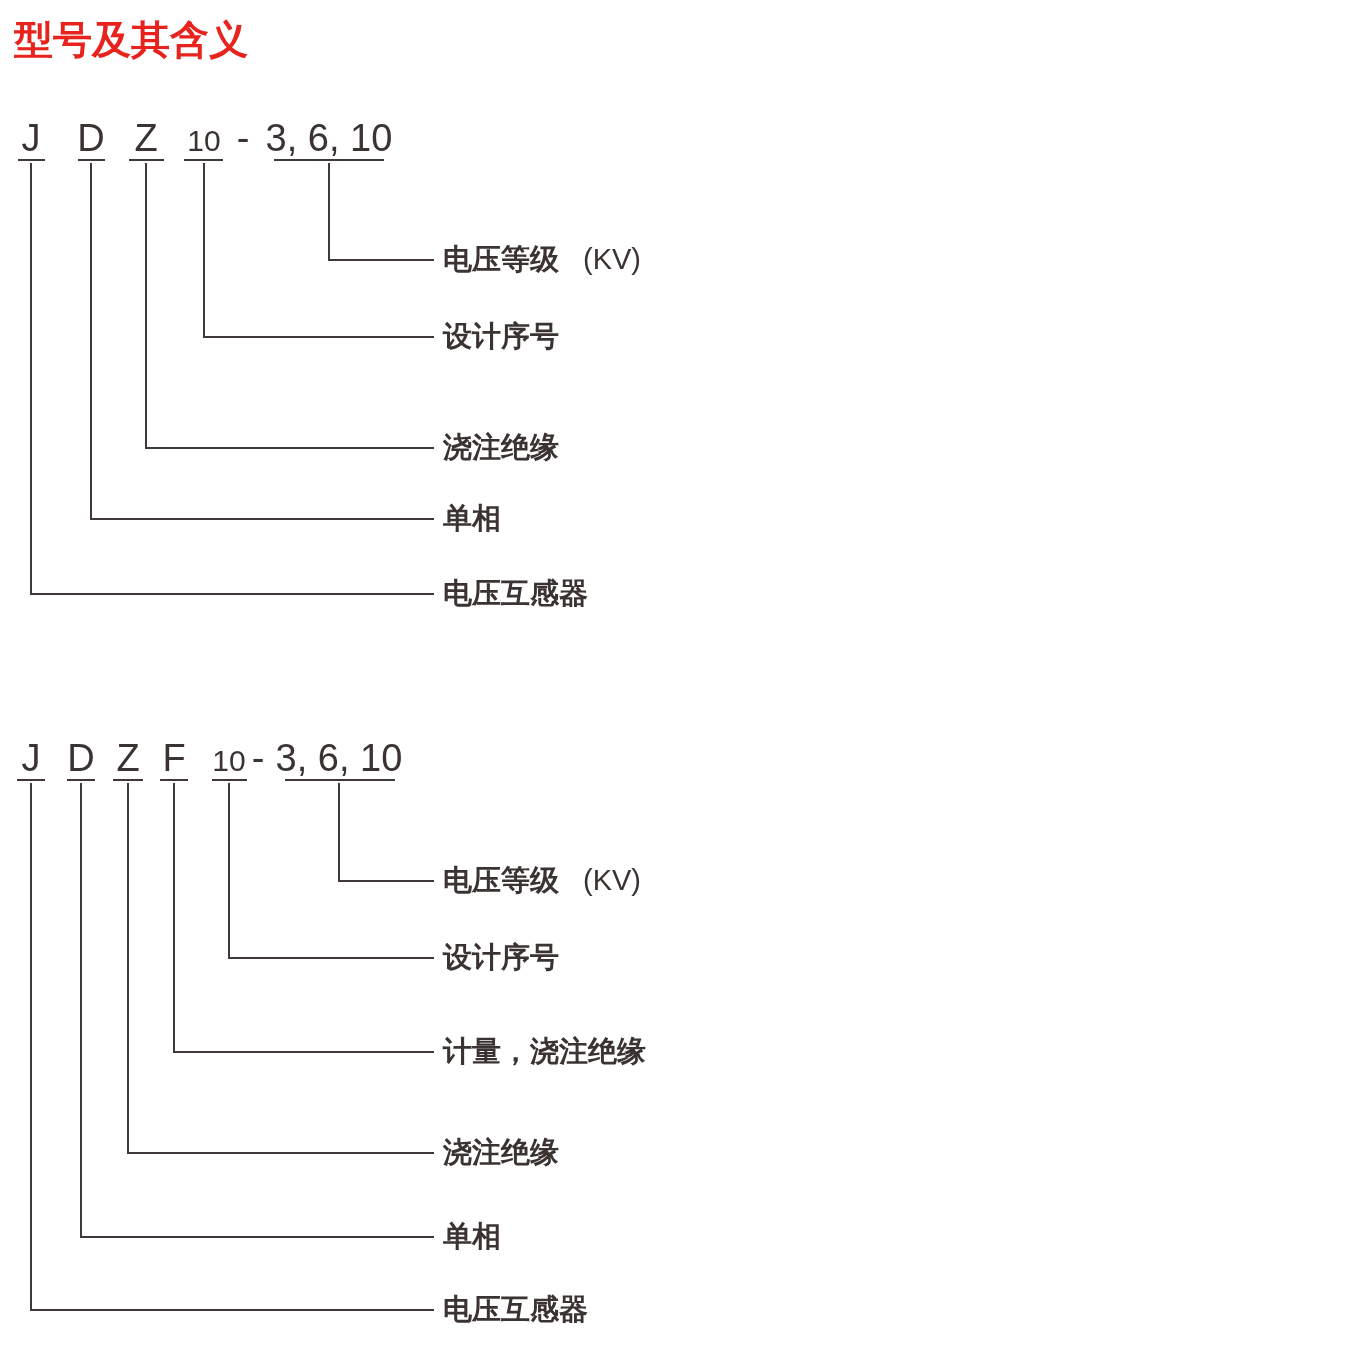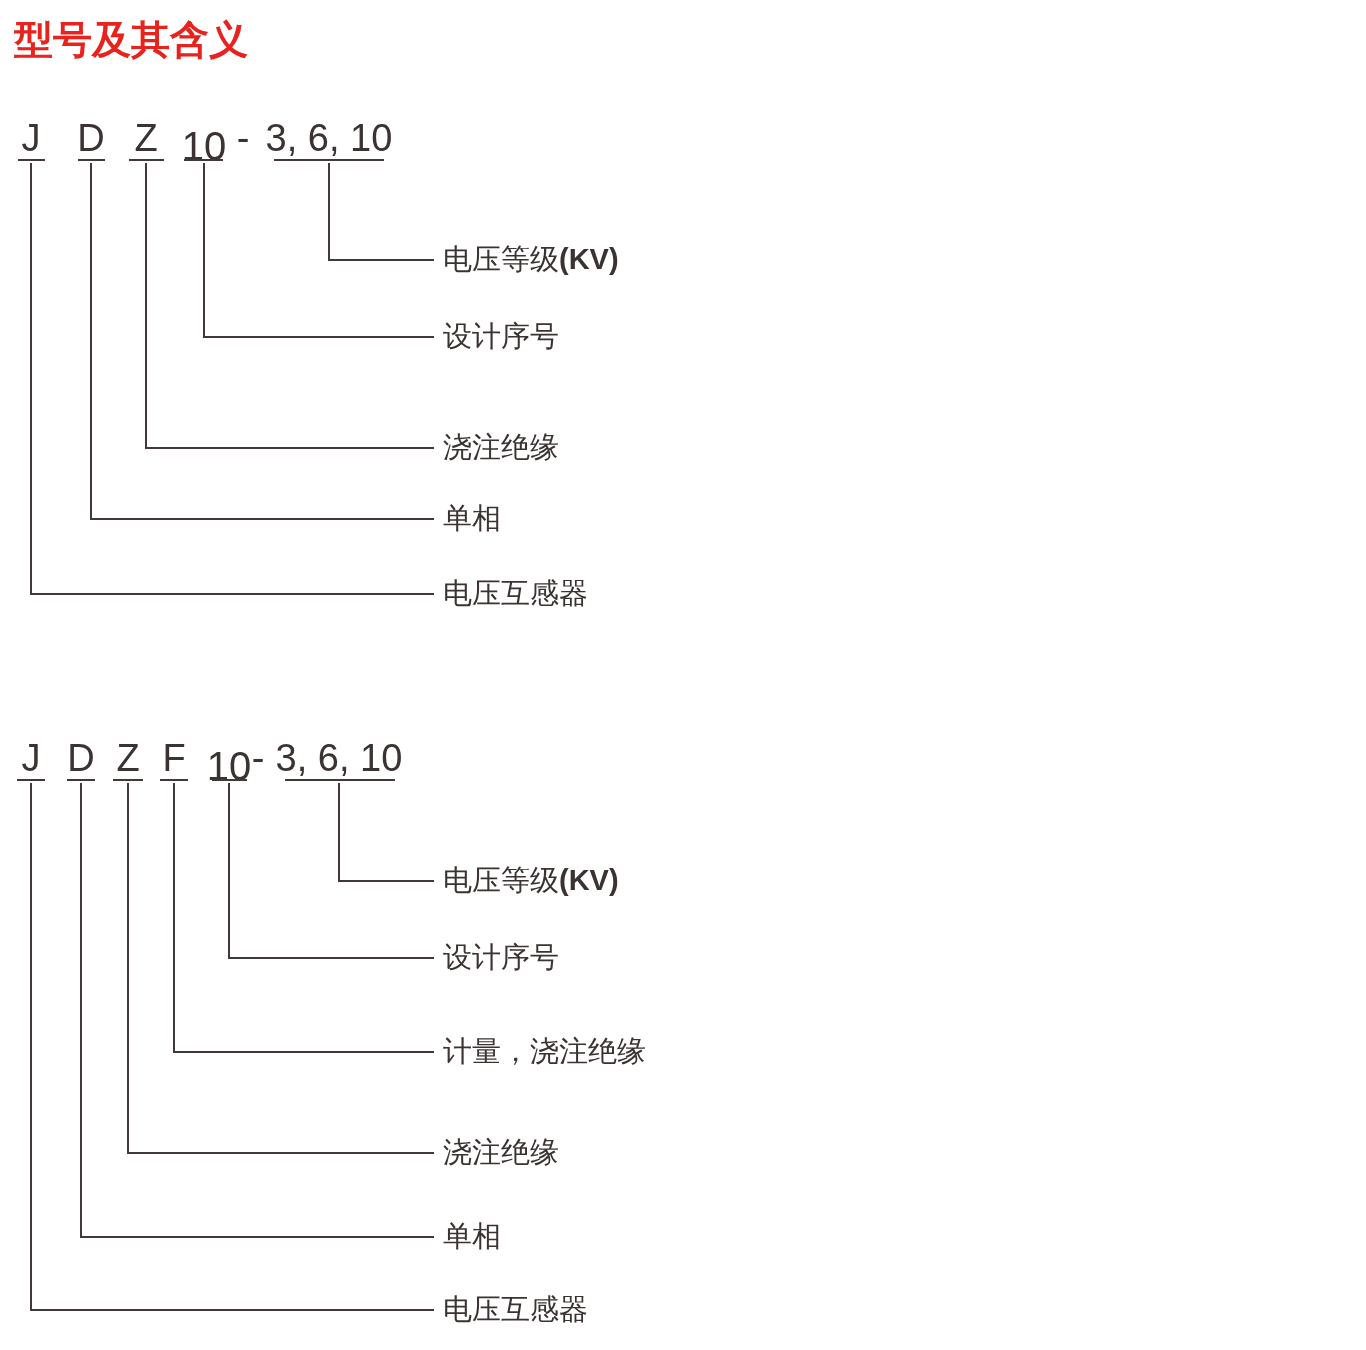--- a/index.html
+++ b/index.html
@@ -25,34 +25,34 @@
   .diagram { position: absolute; left: 0; top: 0; width: 100%; height: 100%; }
   .code-char {
     position: absolute;
     transform: translateX(-50%);
     font-size: 38px;
     line-height: 1;
     font-weight: 400;
     white-space: nowrap;
     color: #3a3331;
   }
-  .code-char.small { font-size: 40px; }
+  .code-char.small { font-size: 30px; }
   .hline, .vline { position: absolute; background: #403937; }
   .hline { height: 2px; }
   .vline { width: 2px; }
   .meaning {
     position: absolute;
     transform: translateY(-52%);
     font-size: 29px;
     line-height: 1.15;
     white-space: nowrap;
     color: #3a3331;
   }
-  .meaning .m { font-weight: 400; text-align: center; }
-  .meaning .sfx { font-weight: 700; }
+  .meaning .m { font-weight: 700; text-align: center; }
+  .meaning .sfx { font-weight: 400; margin-left: 24px; }
 </style>
 </head>
 <body>
 
 <div id="page" style="background: rgb(255, 255, 255);">
   <h1 class="page-title" style="color: rgb(232, 35, 29);">型号及其含义</h1>
 
 <div class="diagram">
       <div class="code-char" style="left: 31px; top: 119px;">J</div>
       <div class="hline" style="left: 18px; top: 159px; width: 27px;"></div>

